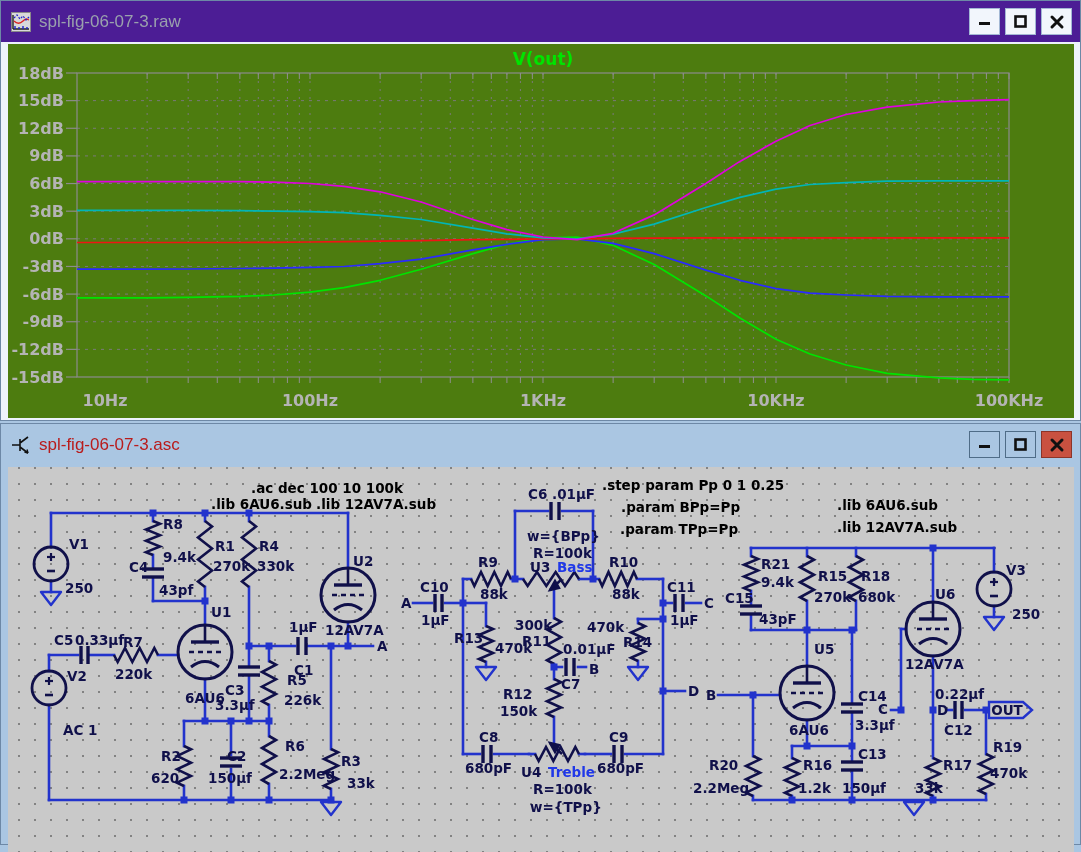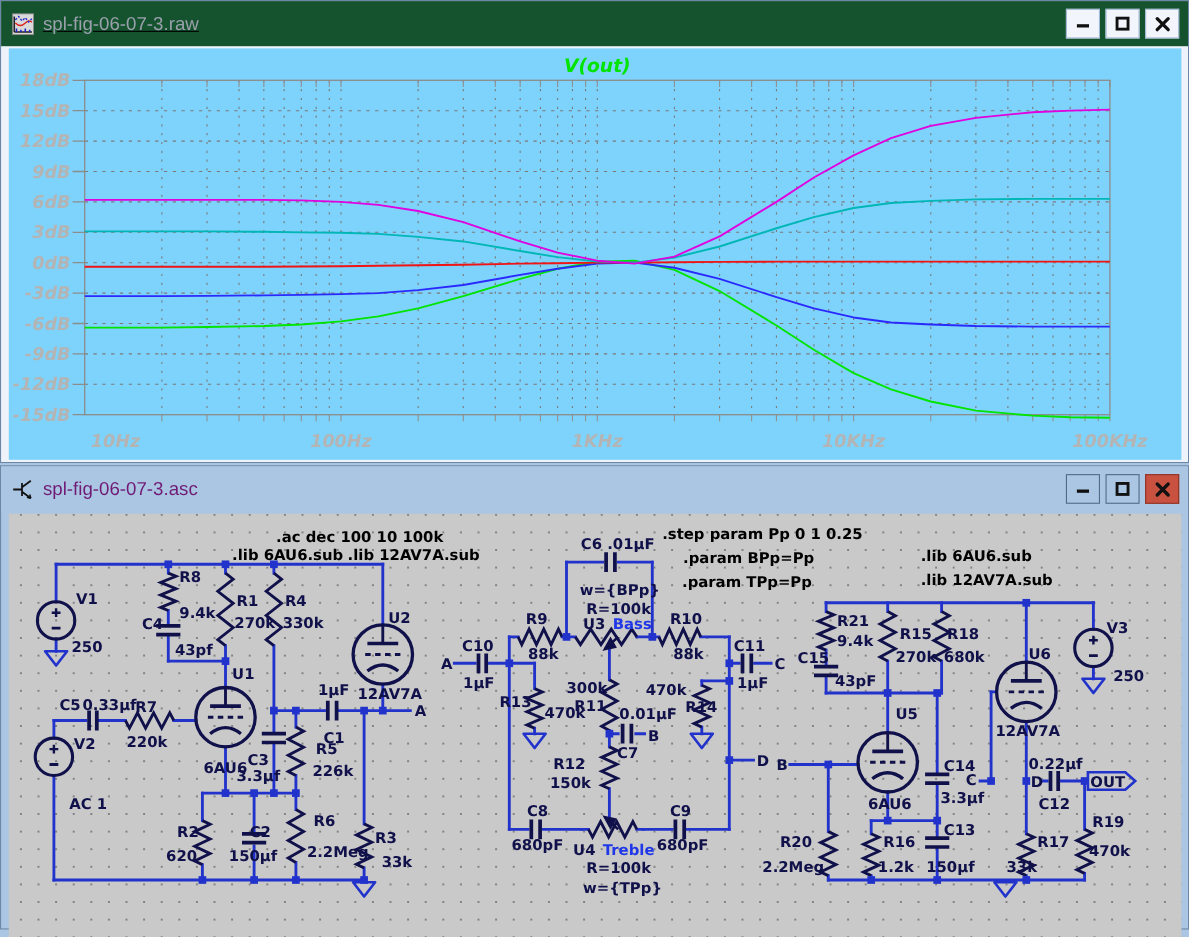--- a/index.html
+++ b/index.html
@@ -1,33 +1,33 @@
 <!DOCTYPE html>
 <html><head>
 <meta charset="utf-8">
 <style>
   html,body{margin:0;padding:0;background:#aac6e2;width:1081px;height:852px;overflow:hidden;
     font-family:"Liberation Sans", sans-serif;}
   .window{position:absolute;left:0;width:1079px;border:1px solid #6d88a6;box-sizing:content-box;}
   #win-plot{top:0;height:419px;background:#eef3fb;}
   #win-sch{top:423px;height:420px;background:#aac6e2;}
   .titlebar{position:absolute;left:0;top:0;right:0;height:41px;display:flex;align-items:center;}
-  #win-plot .titlebar{background:#14532d;text-decoration:underline;}
+  #win-plot .titlebar{background:#4c1d95;}
   #win-sch .titlebar{background:#aac6e2;}
   .title-icon{margin-left:10px;width:20px;height:20px;flex:0 0 auto;}
   .title-text{margin-left:8px;font-size:17px;white-space:nowrap;}
   #win-plot .title-text{color:#9aa1ad;}
-  #win-sch .title-text{color:#701a75;}
+  #win-sch .title-text{color:#b91c1c;}
   .btns{position:absolute;right:8px;top:7px;display:flex;gap:5px;}
   .btn{width:31px;height:27px;display:flex;align-items:center;justify-content:center;box-sizing:border-box;}
   #win-plot .btn{background:#f2f6fc;border:1px solid #a3b8d4;}
   #win-sch .btn{background:#aac6e2;border:1px solid #4f6c87;}
   #win-sch .btn.close{background:#c95140;border:1px solid #8c3428;}
   .client{position:absolute;left:7px;top:43px;width:1066px;}
-  #plot-client{height:374px;background:#7dd3fc;font-style:italic;}
+  #plot-client{height:374px;background:#4d7c0f;}
   #sch-client{height:418px;background-color:#c9c9c9;
     background-image:radial-gradient(#828282 1.1px, transparent 1.3px);
     background-size:16px 16px;background-position:3px 9px;}
   svg{display:block;}
 </style>
 </head>
 <body>
 
 <div class="window" id="win-plot">
   <div class="titlebar">

